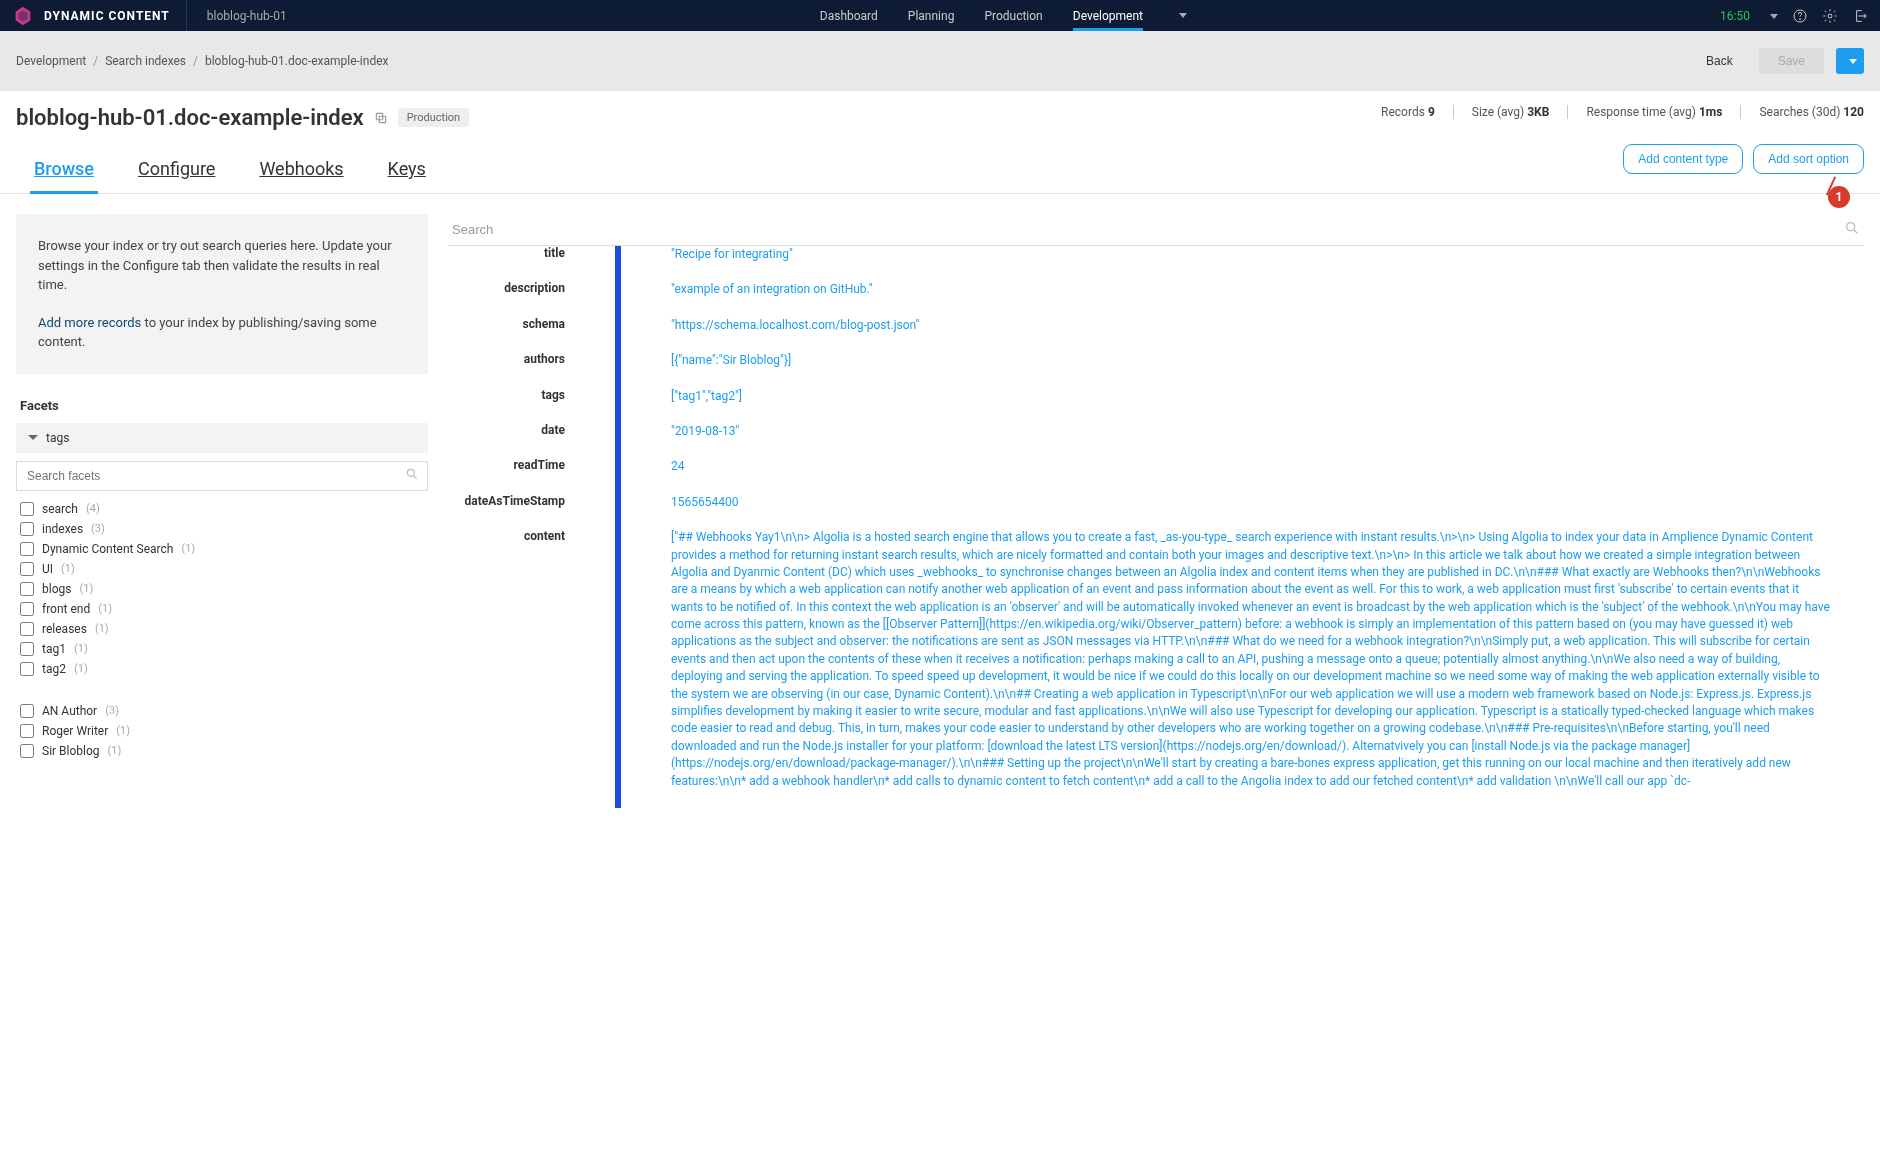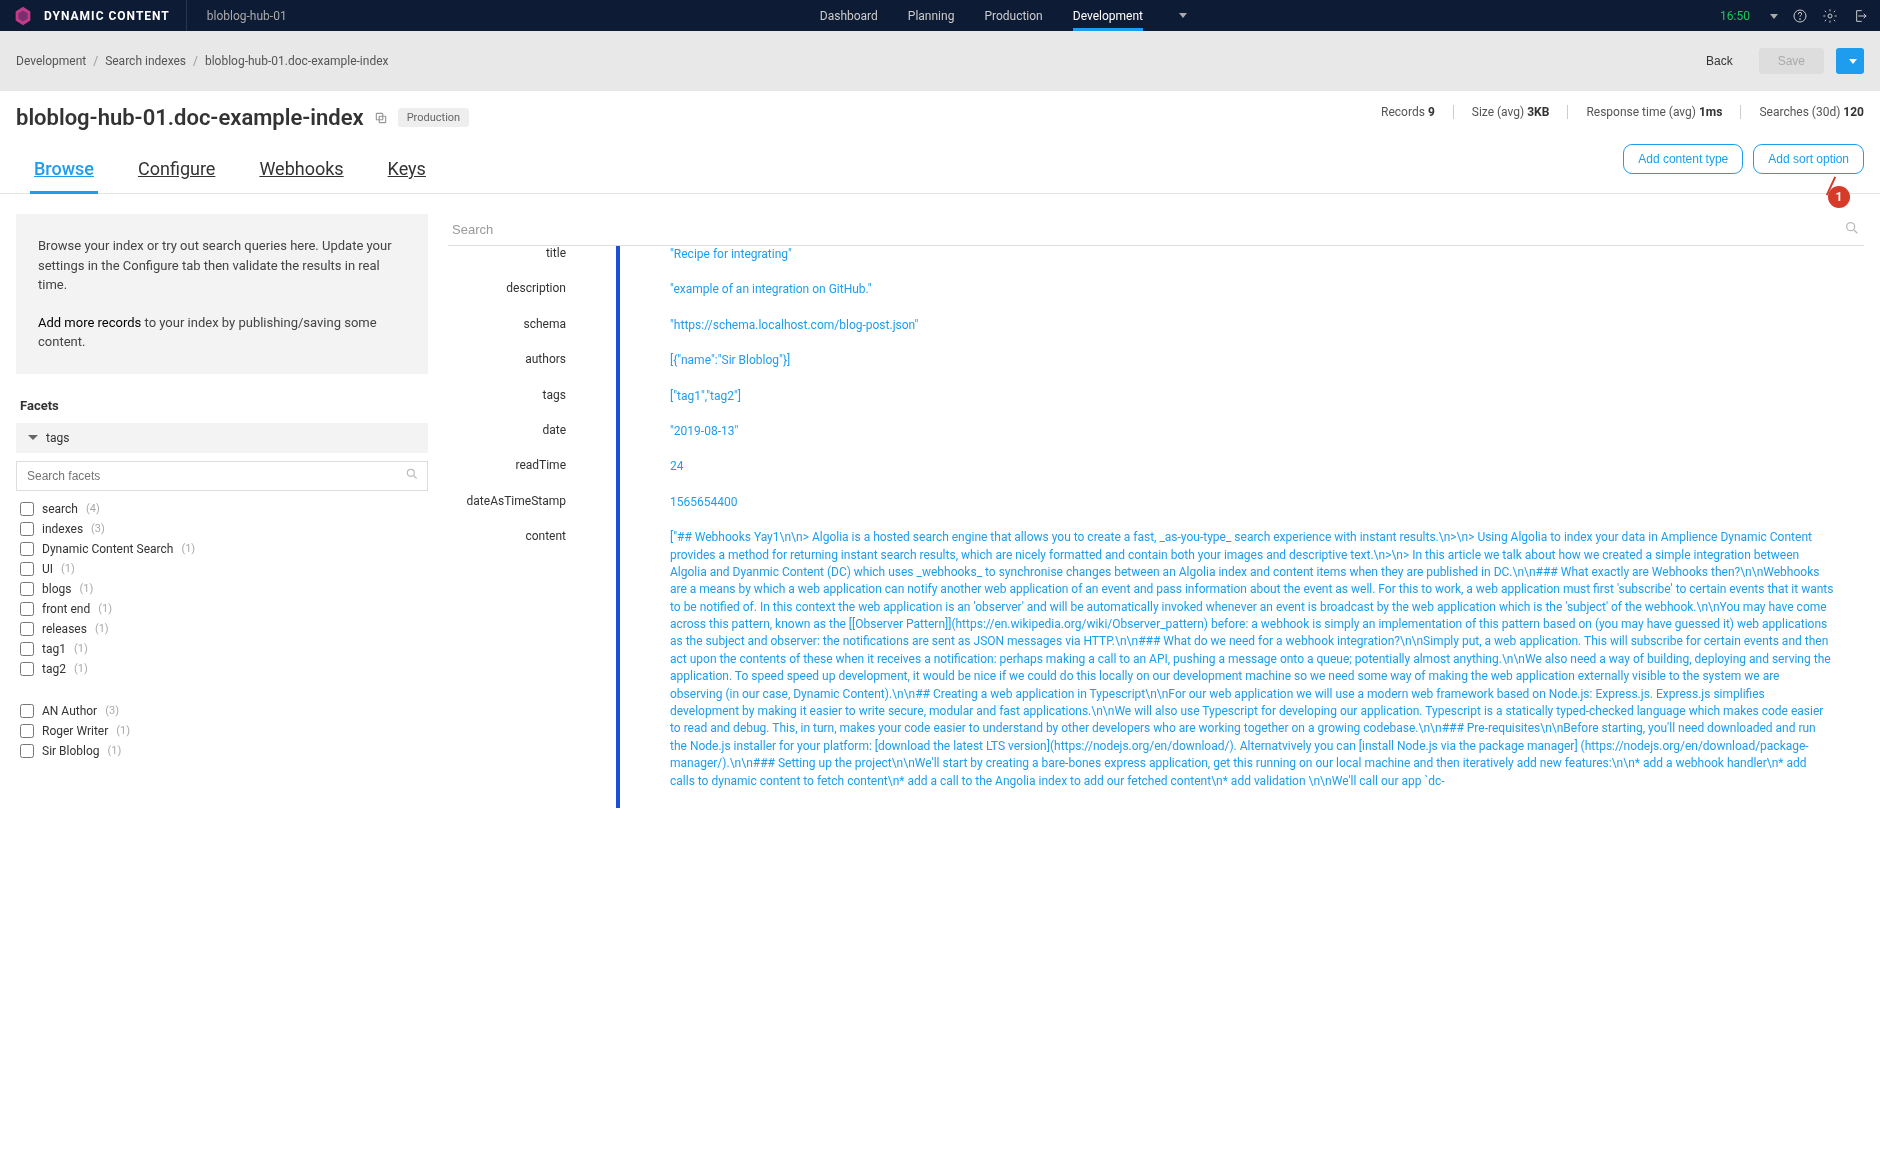--- a/index.html
+++ b/index.html
@@ -44,40 +44,40 @@
 
 
 .tabbar { display:flex; gap:36px; padding:0 30px; border-bottom:1px solid #e5e5e5; margin-top:-28px;}
 .tab { padding:12px 4px; font-size:18px; color:#333; cursor:pointer;text-decoration:underline; }
 .tab.active { color:#1e9dee; border-bottom:3px solid #1e9dee; margin-bottom:-1px; font-weight:500;}
 
 
 .main { display:flex; padding:20px 16px 40px 16px; gap:20px; }
 .leftcol { width:412px; flex-shrink:0; }
 .info-box { background:#f3f3f3; padding:22px; font-size:13px; color:#444; line-height:1.5;}
-.info-box a { color:#000000; text-decoration:none;}
+.info-box a { color:#0c4a6e; text-decoration:none;}
 .facets-title { font-weight:700; margin:24px 0 10px 4px; font-size:13px;}
 .facet-group-header { background:#f3f3f3; padding:8px 12px; display:flex; align-items:center; gap:8px; font-size:12px; color:#333; cursor:pointer;}
 .facet-chevron { width:0; height:0; border-left:5px solid transparent; border-right:5px solid transparent; border-top:5px solid #666;}
 .facet-search { position:relative; border:1px solid #ddd; margin:8px 0; display:flex; align-items:center;}
 .facet-search input { border:none; padding:7px 10px; width:100%; font-size:12px; outline:none; color: #999;}
 .facet-search-icon { color:#bbb; padding-right:8px;}
 .facet-list { list-style:none; padding:0 0 14px 4px;}
 .facet-list li { display:flex; align-items:center; gap:8px; padding:3px 0; font-size:12px; color:#333;}
 .facet-list input[type=checkbox] { width:14px; height:14px; border:1px solid #bbb;}
 .facet-count { color:#aaa; font-size:11px;}
 
 .rightcol { flex:1; }
 .search-row { border-bottom:1px solid #ddd; display:flex; align-items:center; padding:6px 4px; }
 .search-row input { border:none; flex:1; font-size:13px; outline:none; }
 .search-row input::placeholder { color:#999; }
 .search-icon-right { color:#bbb; }
 .rec-table { width:100%; border-collapse:collapse;}
 .rec-table td { vertical-align:top; padding-bottom:18px;}
-.rec-table td.label { width:170px; text-align:right; padding-right:50px; font-size:12px; font-weight:400; color:#333; border-right:4px solid #1d4ed8;}
+.rec-table td.label { width:170px; text-align:right; padding-right:50px; font-size:12px; font-weight:700; color:#333; border-right:6px solid #1d4ed8;}
 .rec-table td.val { padding-left:50px; font-size:12px; color:#1e9dee; word-break:break-word; line-height:1.45; padding-right:30px;}
 
 
 .callout { position:absolute; width:22px; height:22px; border-radius:50%; background:#d63b2a; color:#fff; display:flex; align-items:center; justify-content:center; font-size:12px; font-weight:700;}
 .callout-line { position:absolute; width:2px; height:20px; background:#d63b2a; transform:rotate(25deg);}
 .header-buttons-wrap { position:relative; }
 </style>
 </head>
 <body>
 

